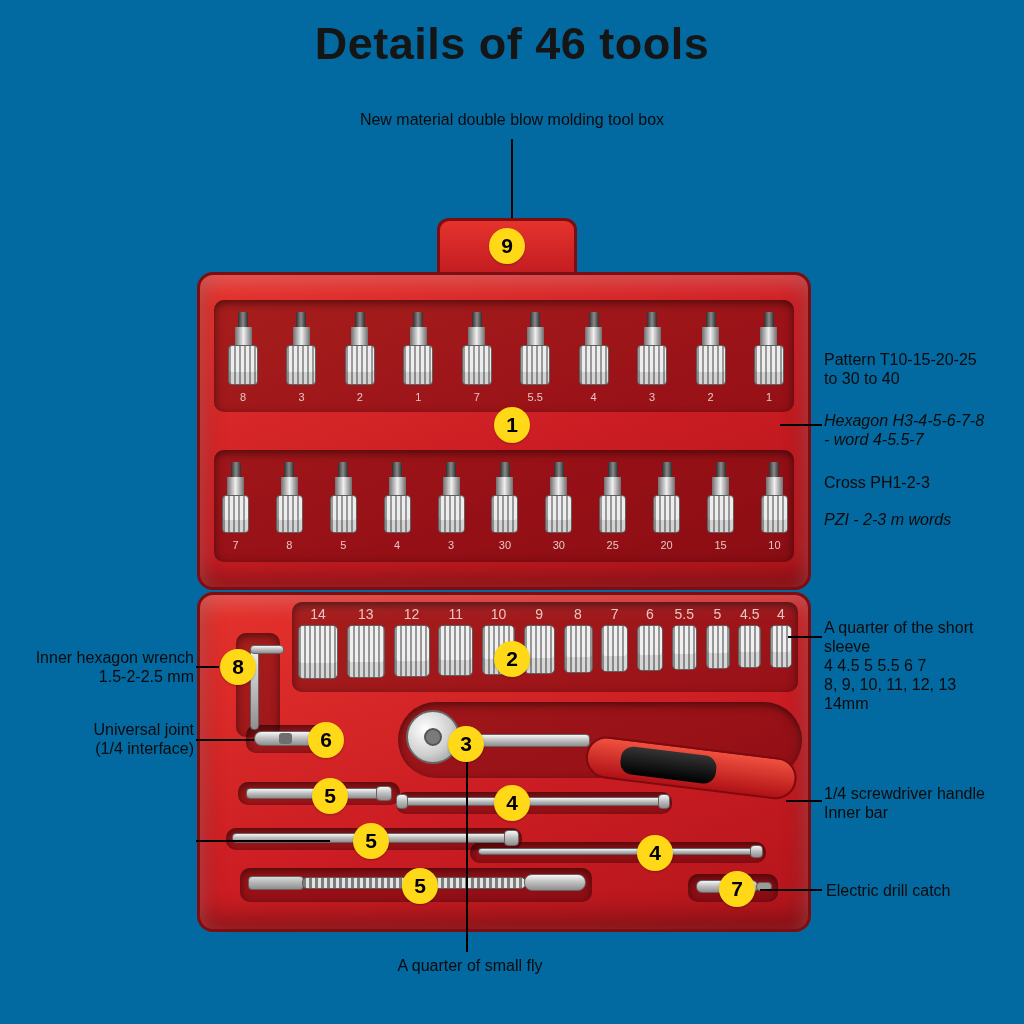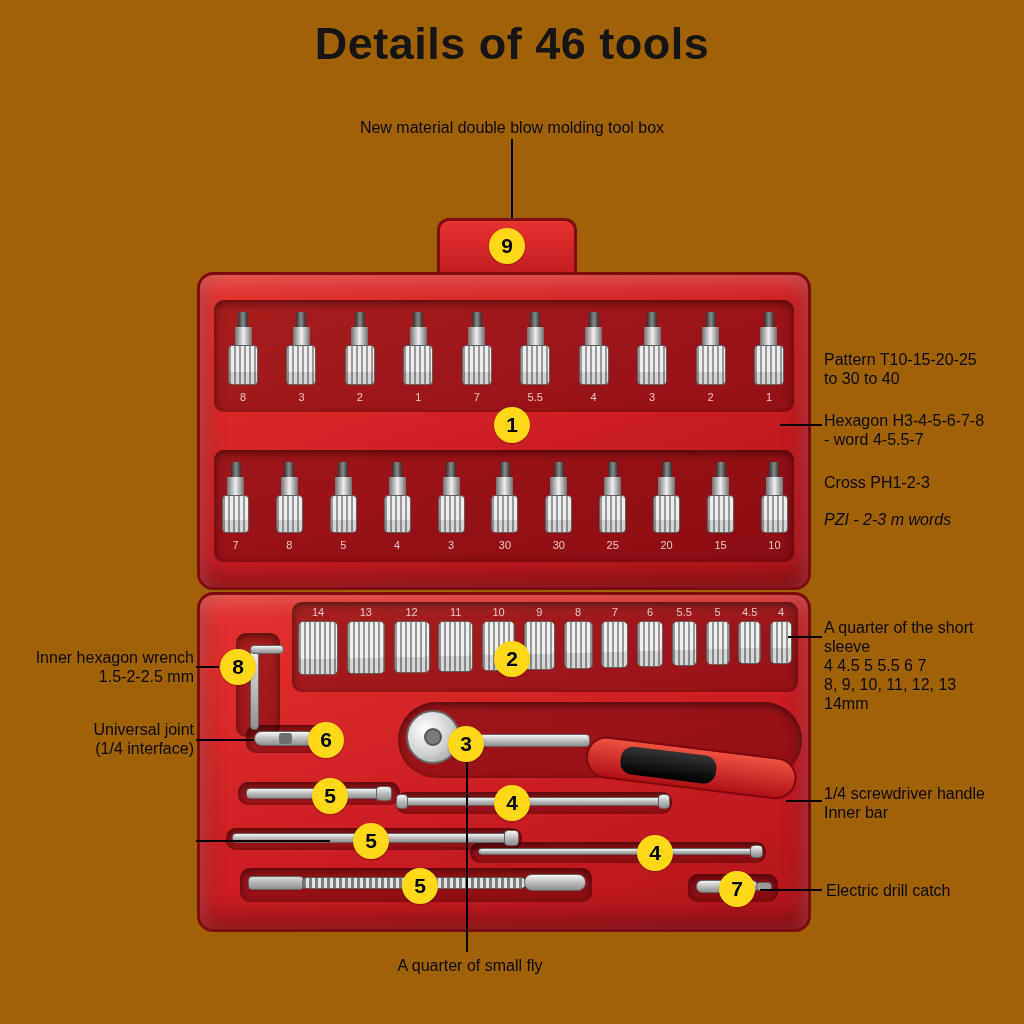--- a/index.html
+++ b/index.html
@@ -1,18 +1,18 @@
 <!DOCTYPE html>
 <html><head>
 <meta charset="utf-8">
 <style>
   * { margin:0; padding:0; box-sizing:border-box; }
   html,body { background:#ffffff; }
   .stage {
-    position:relative; width:1024px; height:1024px; background:#a16207;
+    position:relative; width:1024px; height:1024px; background:#0369a1;
     font-family:"Liberation Sans", sans-serif; color:#111; overflow:hidden;
   }
   .title {
     position:absolute; top:18px; left:0; width:100%; text-align:center;
     font-size:45px; font-weight:600; color:#151515; letter-spacing:0.5px;
   }
   .note { position:absolute; font-size:16px; line-height:19px; color:#0b0b0b; }
   .note div { white-space:nowrap; }
   .note.align-right { text-align:right; }
   .note.align-center { text-align:center; }
@@ -47,21 +47,21 @@
   .bit .bbody{
     width:30px; height:40px; border-radius:4px; border:1px solid #5f5f5f;
     background:repeating-linear-gradient(90deg,#9a9a9a 0 2px,#ededed 2px 5px);
     box-shadow:inset 0 -12px 0 rgba(0,0,0,.10);
   }
   .bit .lbl { margin-top:6px; font-size:11px; color:#e6c6c4; }
   .bits-row.row2 .bit .bbody { width:27px; height:38px; }
   
   .sockets-row { position:absolute; display:flex; justify-content:space-between; align-items:flex-start; z-index:5; }
   .socket { display:flex; flex-direction:column; align-items:center; }
-  .socket .lbl { font-size:11px; color:#e6c6c4; margin-bottom:3px; }
+  .socket .lbl { font-size:14px; color:#e6c6c4; margin-bottom:3px; }
   .socket .bbody {
     border-radius:5px; border:1px solid #5f5f5f;
     background:repeating-linear-gradient(90deg,#989898 0 2px,#f0f0f0 2px 5px);
     box-shadow:inset 0 -15px 0 rgba(0,0,0,.10);
   }
   .sockets-row > div.socket:nth-of-type(1)  .bbody { width:40px; height:54px; }
   .sockets-row > div.socket:nth-of-type(2)  .bbody { width:38px; height:53px; }
   .sockets-row > div.socket:nth-of-type(3)  .bbody { width:36px; height:52px; }
   .sockets-row > div.socket:nth-of-type(4)  .bbody { width:35px; height:51px; }
   .sockets-row > div.socket:nth-of-type(5)  .bbody { width:33px; height:50px; }
@@ -100,21 +100,21 @@
     border-radius:12px; background:linear-gradient(180deg,#343434,#000);
   }
 </style>
 </head>
 <body>
 
 <div class="stage">
 
   <div class="title">Details of 46 tools</div>
 
-  <div class="note align-center" style="left:0;width:1024px;top:118px;">
+  <div class="note align-center" style="left:0;width:1024px;top:110px;">
     <div>New material double blow molding tool box</div>
   </div>
   <div class="line" style="left:511px;top:139px;width:2px;height:79px;"></div>
 
   <div class="case-tab"></div>
   <div class="case" style="left:197px;top:272px;width:614px;height:318px;"></div>
   <div class="case" style="left:197px;top:592px;width:614px;height:340px;"></div>
 
   <div class="recess" style="left:214px;top:300px;width:580px;height:112px;"></div>
   <div class="recess" style="left:214px;top:450px;width:580px;height:112px;"></div>
@@ -395,21 +395,21 @@
   <div class="callout" style="left:353px;top:823px;">5</div>
   <div class="callout" style="left:402px;top:868px;">5</div>
   <div class="callout" style="left:308px;top:722px;">6</div>
   <div class="callout" style="left:719px;top:871px;">7</div>
   <div class="callout" style="left:220px;top:649px;">8</div>
 
   <div class="note" style="left:824px;top:350px;">
     <div>Pattern T10-15-20-25</div>
     <div>to 30 to 40</div>
   </div>
-  <div class="note" style="left:824px;top:411px;">
+  <div class="note" style="left:824px;top:411px;font-style:italic;">
     <div>Hexagon H3-4-5-6-7-8</div>
     <div>- word 4-5.5-7</div>
   </div>
   <div class="line" style="left:780px;top:424px;width:42px;height:2px;z-index:20;"></div>
   <div class="note" style="left:824px;top:473px;">
     <div>Cross PH1-2-3</div>
   </div>
   <div class="note" style="left:824px;top:510px;font-style:italic;">
     <div>PZI - 2-3 m words</div>
   </div>

